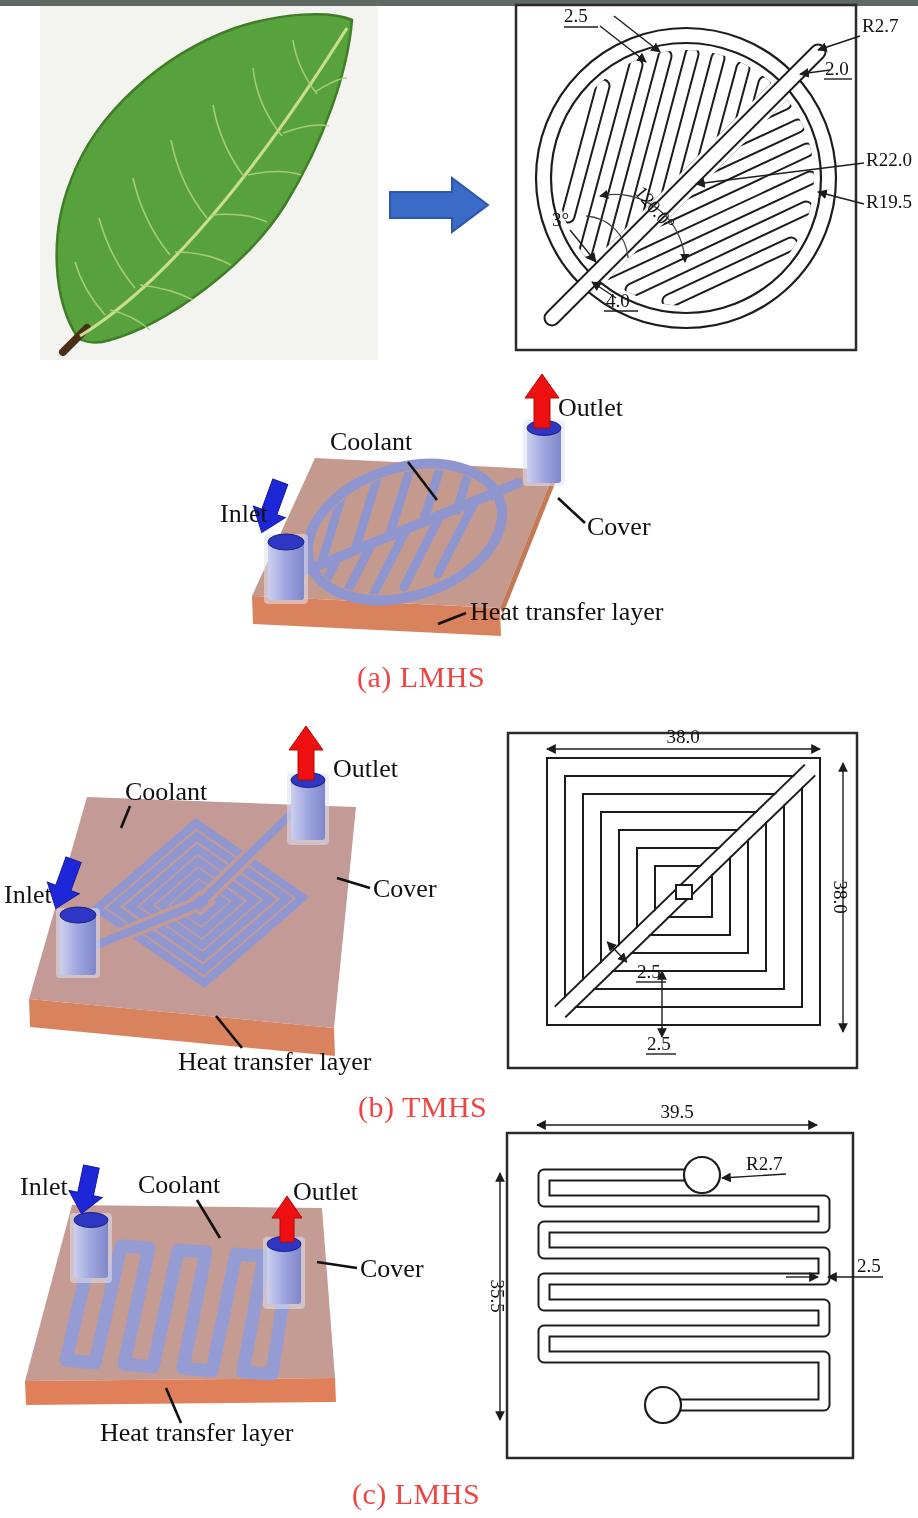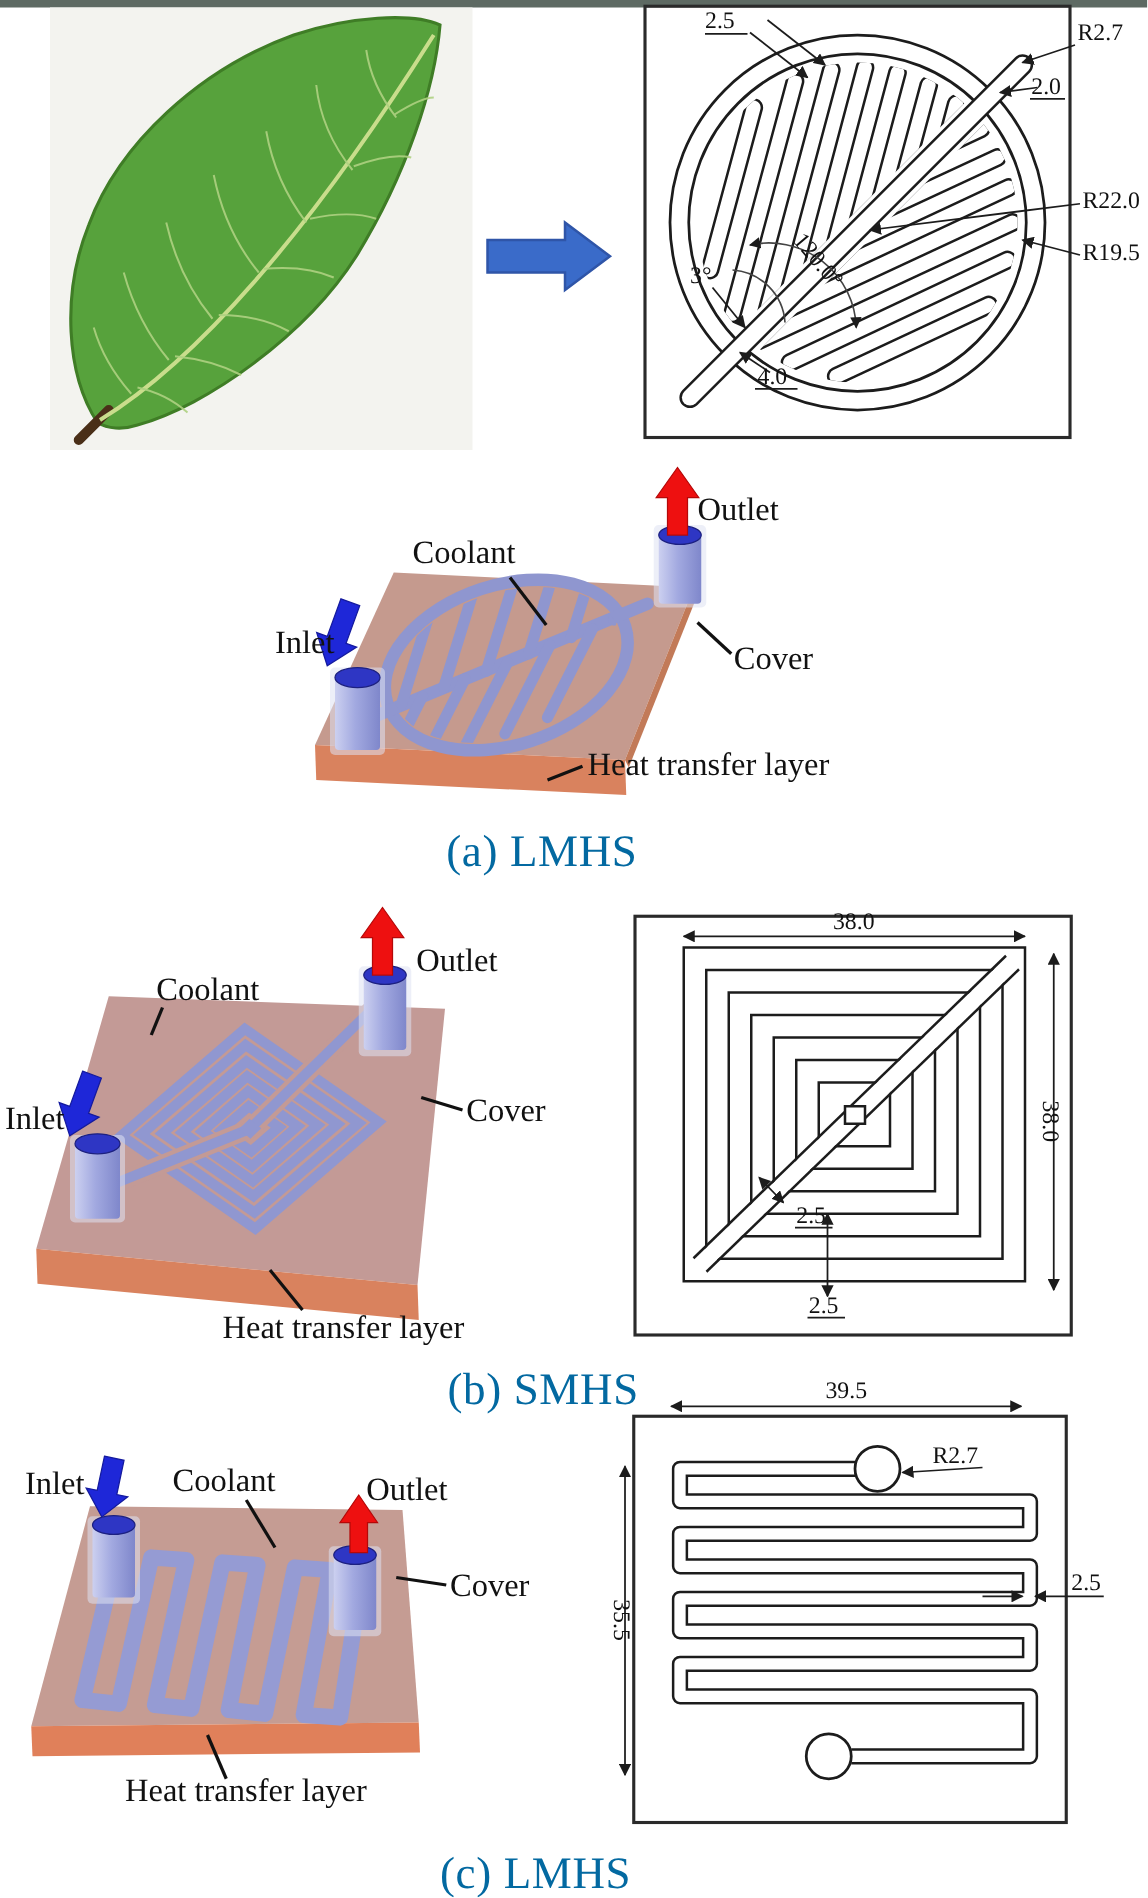--- a/index.html
+++ b/index.html
@@ -1,20 +1,20 @@
 <!DOCTYPE html>
 <html><head>
 <meta charset="utf-8">
 <style>
   html,body{margin:0;padding:0;background:#ffffff;}
   .page{position:relative;width:918px;height:1518px;background:#ffffff;overflow:hidden;
         font-family:"Liberation Serif","DejaVu Serif",serif;}
   .topbar{position:absolute;left:0;top:0;width:918px;height:6px;background:#5e6a63;}
   .abs{position:absolute;}
-  .caption{position:absolute;font-size:36px;color:#0369a1;letter-spacing:0.5px;text-align:center;}
+  .caption{position:absolute;font-size:30px;color:#ef4444;letter-spacing:0.5px;text-align:center;}
   svg text{font-family:"Liberation Serif","DejaVu Serif",serif;fill:#111;}
   .dimtxt{font-size:19px;}
   .lbltxt{font-size:26px;}
   .thin{stroke:#444;stroke-width:1.3;fill:none;}
   .dline{stroke:#1c1c1c;stroke-width:1.4;fill:none;}
   .callout{stroke:#111;stroke-width:2.6;fill:none;}
   .wall{stroke:#1c1c1c;stroke-width:2.2;fill:none;}
 </style>
 </head>
 <body>
@@ -252,21 +252,21 @@
       <text class="dimtxt" x="334" y="182" text-anchor="middle" transform="rotate(90 334 182)">38.0</text>
       <line x1="107.3" y1="227" x2="126.7" y2="247" class="dline" marker-start="url(#mB)" marker-end="url(#mB)"></line>
       <line x1="136" y1="267" x2="166" y2="267" class="dline"></line>
       <text class="dimtxt" x="137" y="263">2.5</text>
       <line x1="162" y1="256" x2="162" y2="322" class="dline" marker-start="url(#mB)" marker-end="url(#mB)"></line>
       <line x1="146" y1="339" x2="176" y2="339" class="dline"></line>
       <text class="dimtxt" x="147" y="335">2.5</text>
     </g>
   </svg>
 
-  <div class="caption" style="left:358px;top:1090px">(b) SMHS</div>
+  <div class="caption" style="left:358px;top:1090px">(b) TMHS</div>
 
   <svg class="abs" style="left:0px;top:1140px" width="500" height="312" viewBox="0 0 500 312">
     <defs>
       <linearGradient id="cylC" x1="0" y1="0" x2="1" y2="0">
         <stop offset="0" stop-color="#ccd0f0"></stop>
           <stop offset="0.45" stop-color="#a2a9e0"></stop>
           <stop offset="1" stop-color="#7f87cb"></stop>
       </linearGradient>
     </defs>
     <polygon points="72,65 322,68 335,238 25,241" fill="#c59c93"></polygon>

